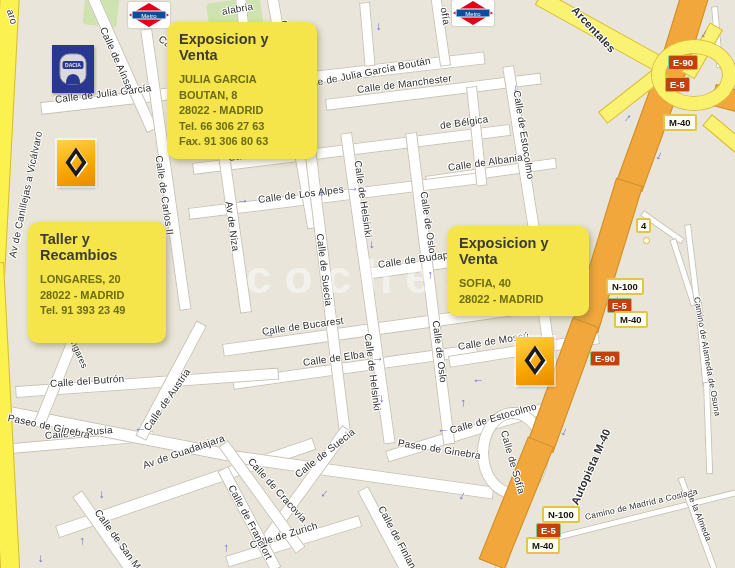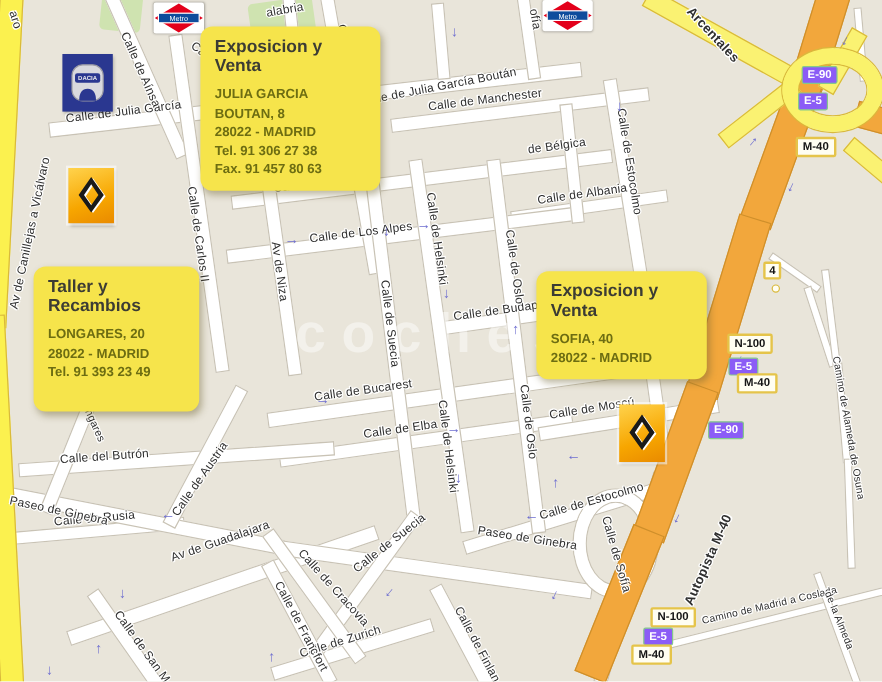--- a/index.html
+++ b/index.html
@@ -19,21 +19,21 @@
   
   .labels span{position:absolute;font-size:10px;color:#2F2F2F;white-space:nowrap;transform-origin:0 50%;
         text-shadow:1px 0 0 #fff,-1px 0 0 #fff,0 1px 0 #fff,0 -1px 0 #fff,1px 1px 0 #fff,-1px -1px 0 #fff;
         letter-spacing:.2px;z-index:7;}
   .arrows span{position:absolute;color:#6F6FD0;font-size:12px;font-weight:bold;transform-origin:center;
         z-index:7;line-height:10px;}
   .arrows span::after{content:"\2192";}
   
   .badge{position:absolute;font-size:9.5px;font-weight:bold;padding:1px 4px;border-radius:2px;
         z-index:8;line-height:11px;}
-  .bg-green{background:#8b5cf6;color:#fff;border:1px solid #85C98A;}
+  .bg-green{background:#c2410c;color:#fff;border:1px solid #85C98A;}
   .bg-cream{background:#FFFEF2;color:#151515;border:2px solid #E5C44A;}
   .exit-dot{position:absolute;width:5px;height:5px;background:#FFFEF2;border:1px solid #D9B93C;
         border-radius:50%;z-index:8;}
   
   .wmark{position:absolute;left:246px;top:250px;font-size:46px;font-weight:bold;letter-spacing:13px;
         color:rgba(255,255,255,0.45);z-index:2;}
   
   .metro{position:absolute;width:42px;height:26px;background:#fff;border-radius:2px;z-index:8;
         box-shadow:0 0 2px rgba(0,0,0,.3);}
   .dacia{position:absolute;left:52px;top:45px;width:42px;height:48px;background:#2A3790;z-index:8;
@@ -246,22 +246,22 @@
     <svg width="26" height="34" viewBox="0 0 26 34">
       <path d="M14.5 2.5 L25 17.5 L14.5 31.5 L4 17.5 Z M14.5 8.5 L20.5 17.5 L14.5 26 L8.5 17.5 Z" fill="#FFFFFF" fill-rule="evenodd"></path>
       <path d="M13 1.5 L23.5 16.5 L13 31 L2.5 16.5 Z M13 7.5 L19 16.5 L13 25 L7 16.5 Z" fill="#1A1A1A" fill-rule="evenodd"></path>
     </svg>
   </div>
 
   <div class="ibox" style="left:167px;top:22px;width:126px;">
     <div class="t">Exposicion y Venta</div>
     <div class="l first">JULIA GARCIA BOUTAN, 8</div>
     <div class="l">28022 - MADRID</div>
-    <div class="l">Tel. 91 306 27 38</div>
-    <div class="l">Fax. 91 457 80 63</div>
+    <div class="l">Tel. 66 306 27 63</div>
+    <div class="l">Fax. 91 306 80 63</div>
   </div>
   <div class="ibox" style="left:28px;top:222px;width:114px;">
     <div class="t">Taller y Recambios</div>
     <div class="l first">LONGARES, 20</div>
     <div class="l">28022 - MADRID</div>
     <div class="l">Tel. 91 393 23 49</div>
     <div class="l" style="visibility:hidden;">&nbsp;</div>
   </div>
   <div class="ibox" style="left:447px;top:226px;width:118px;">
     <div class="t">Exposicion y Venta</div>

